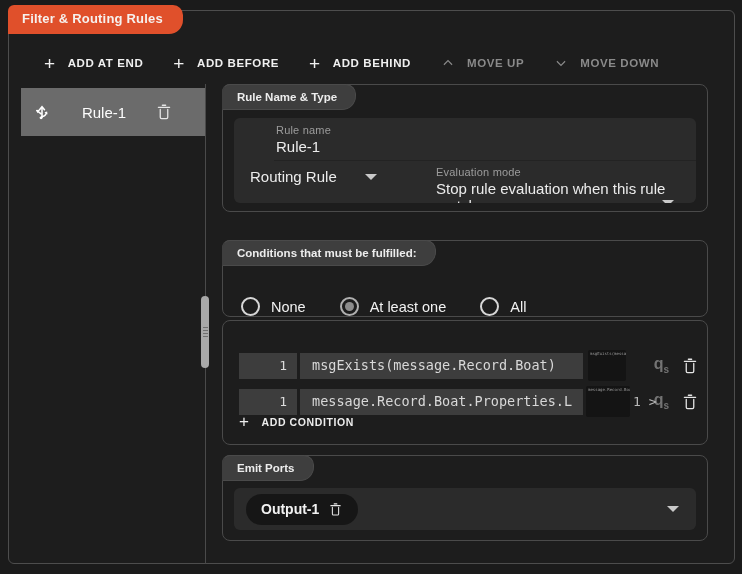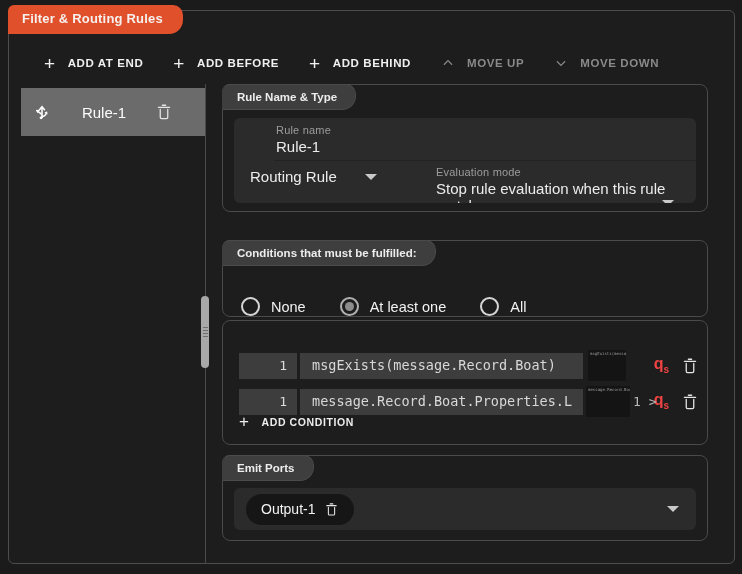--- a/index.html
+++ b/index.html
@@ -114,38 +114,38 @@
   }
   .cond-overlay {
     position:absolute; top:-3px; background:#141414; border-radius:2px;
     padding:1px 2px 0 2px; height:31px; overflow:hidden; z-index:4;
   }
   .cond-overlay .tiny { font-size:4px; line-height:5px; color:#9a9a9a; white-space:nowrap; }
   .ov-1 { left:349px; width:38px; }
   .ov-2 { left:347px; width:44px; }
   .cond-suffix { position:absolute; left:394px; top:5px; font-size:13px; color:#b8b8b8; }
   .qs-btn {
-    margin-left:auto; color:#ef4444; font-weight:bold; font-size:16px;
+    margin-left:auto; color:#737373; font-weight:bold; font-size:16px;
     cursor:pointer; line-height:1; padding-right:12px;
   }
   .qs-btn sub { font-size:10px; }
   .add-cond {
     position:absolute; left:16px; bottom:12px; display:flex; align-items:center; gap:12px;
     cursor:pointer; color:#ededed; font-size:10.5px; font-weight:bold; letter-spacing:.6px;
   }
   .add-cond .plus { font-size:17px; font-weight:400; }
   
   .ports-group {
     position:absolute; left:11px; right:11px; top:32px; bottom:10px;
     background:#2b2b2b; border-radius:6px;
     display:flex; align-items:center;
   }
   .port-chip {
     margin-left:12px; background:#161616; border-radius:16px; height:31px;
-    display:flex; align-items:center; gap:9px; padding:0 15px; cursor:default;
+    display:flex; align-items:center; gap:9px; padding:0 15px; cursor:default;font-weight:bold;
   }
   .port-chip .plabel { font-size:14px; color:#f2f2f2; }
   .port-chip .trash { width:15px; height:17px; }
   .ports-group .caret-down { margin-left:auto; margin-right:17px; }
 </style>
 </head>
 <body>
 
 <div class="container"></div>
 

